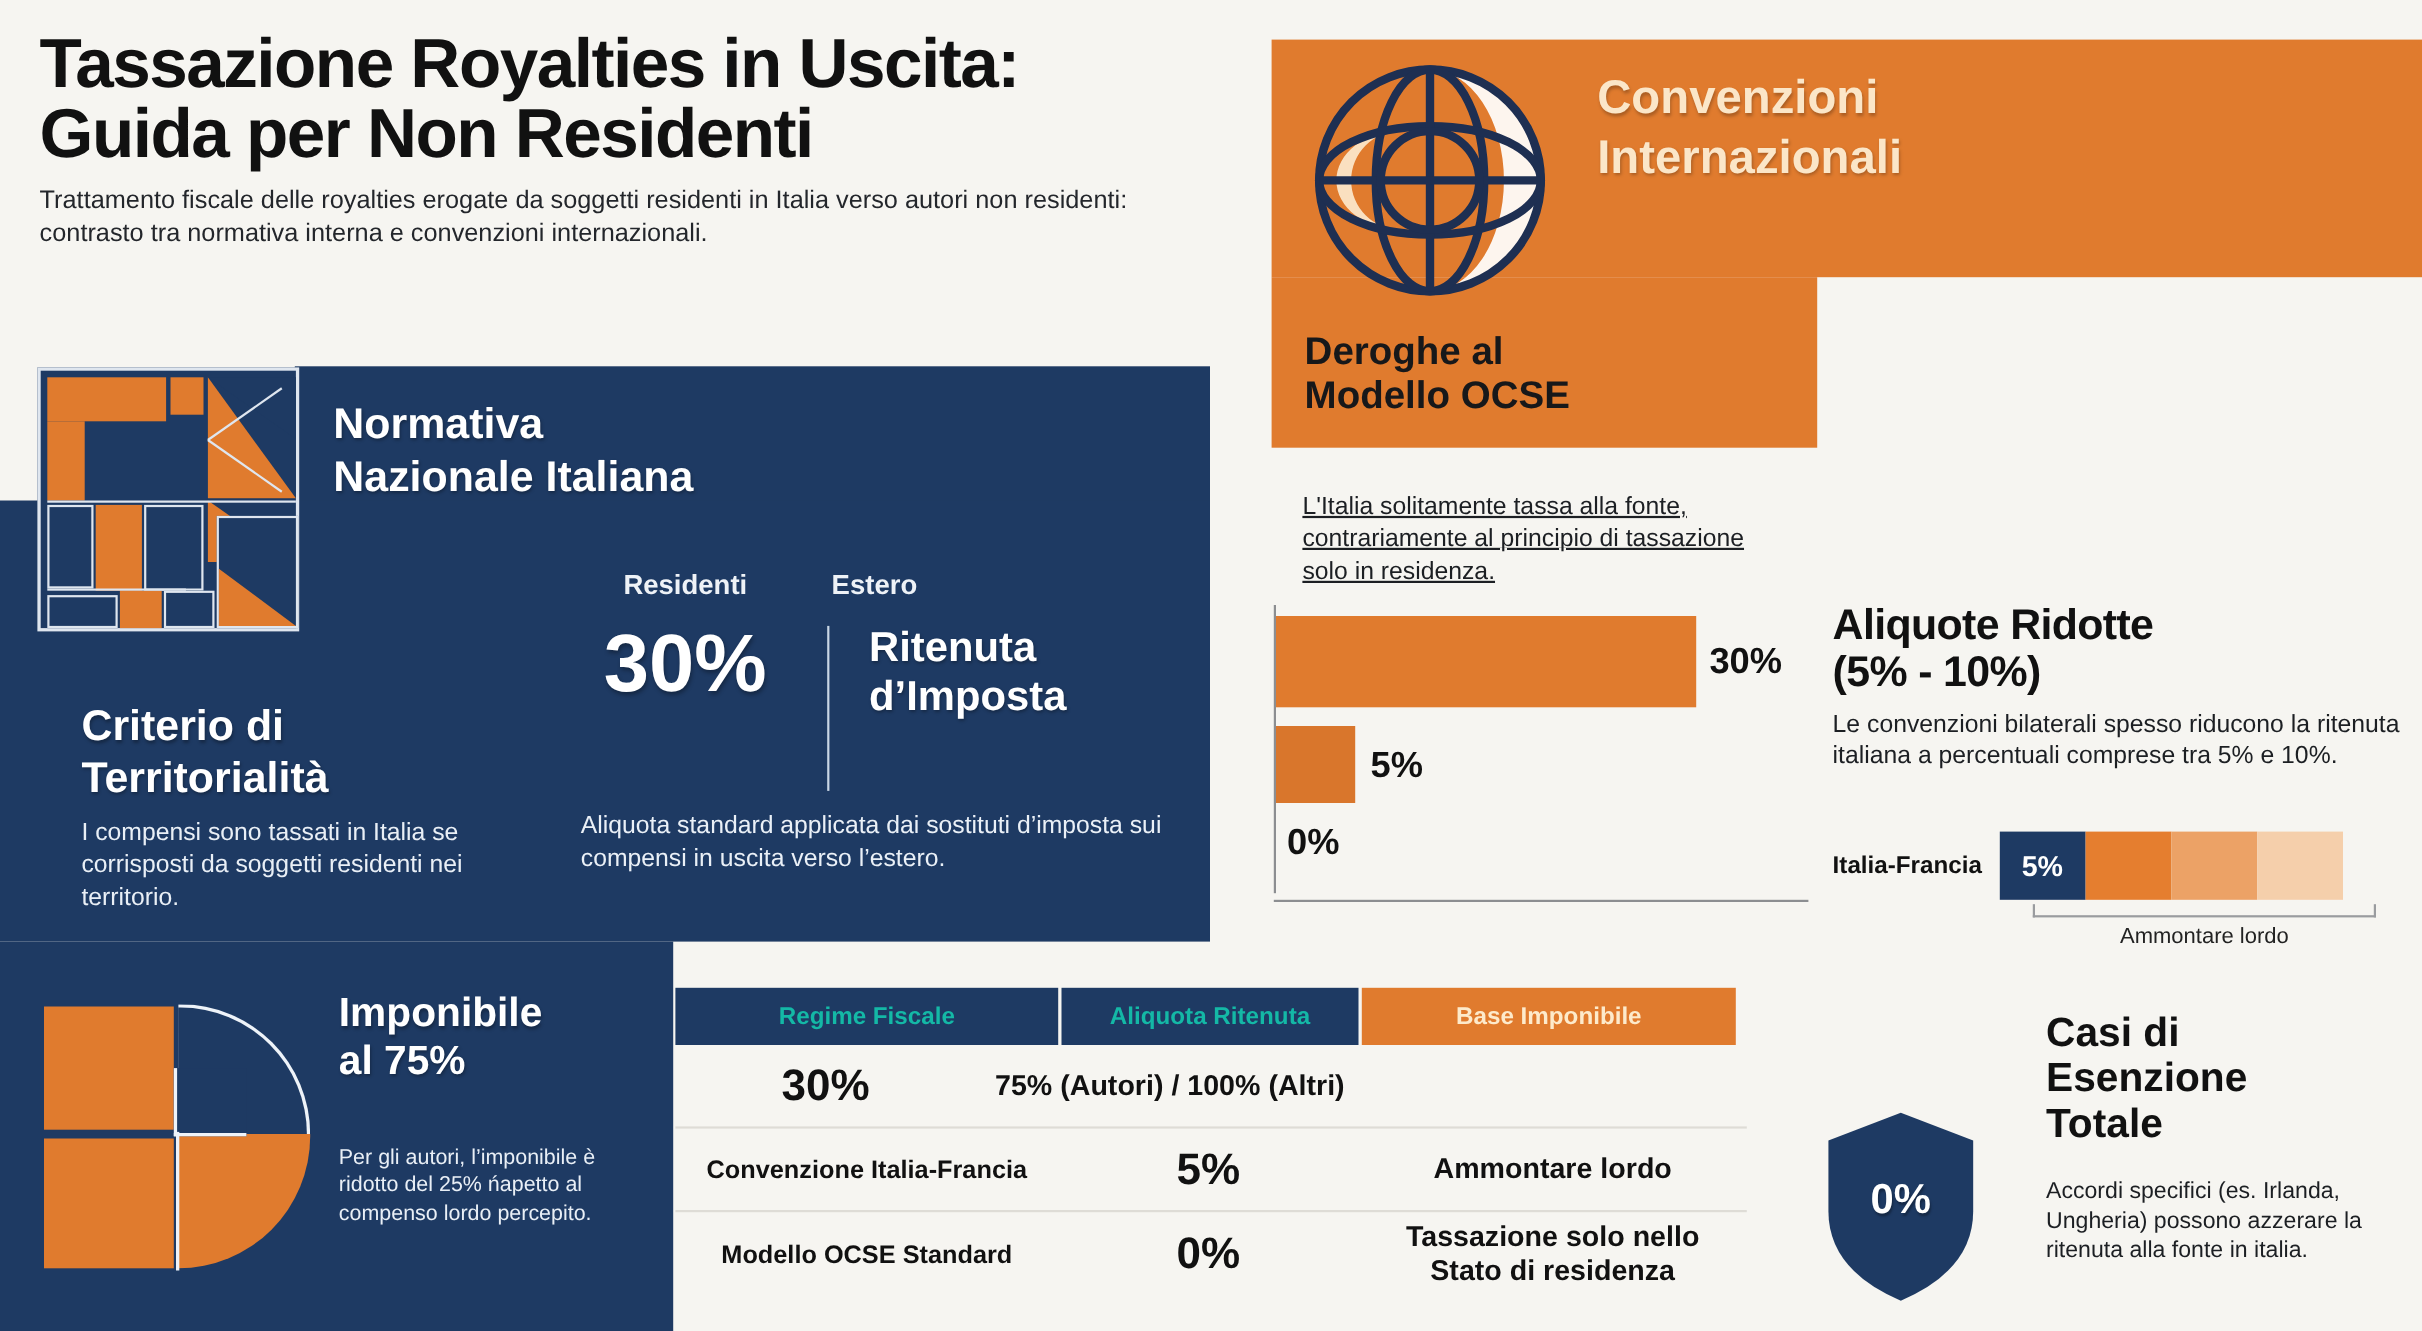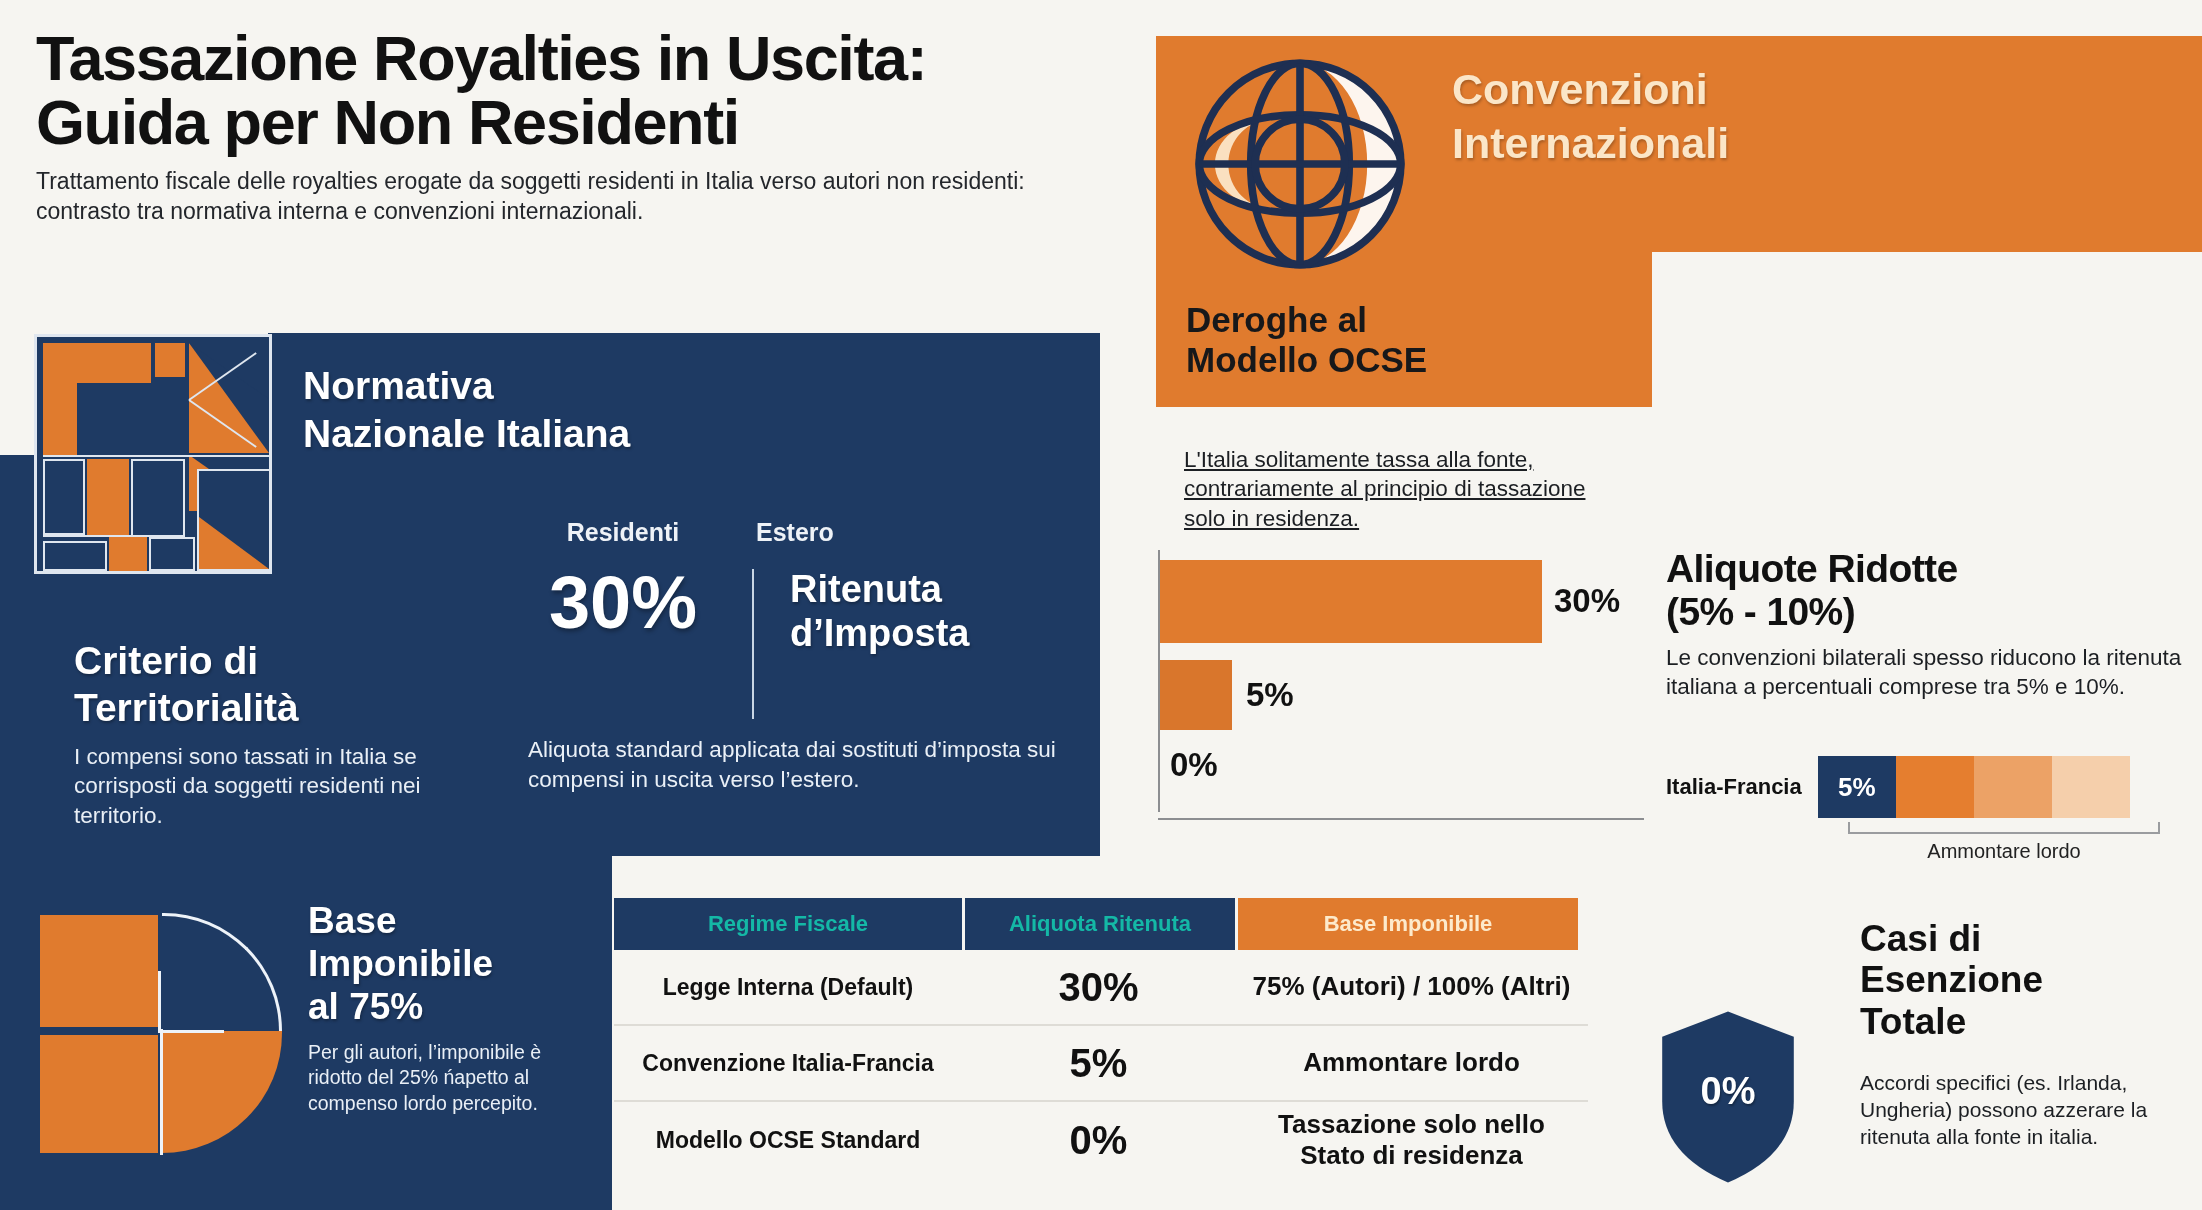--- a/index.html
+++ b/index.html
@@ -212,21 +212,20 @@
   <div class="base-icon">
     <i style="left:10px;top:10px;width:118px;height:112px;background:#e07b2e;"></i>
     <i style="left:10px;top:130px;width:118px;height:118px;background:#e07b2e;"></i>
     <i style="left:132px;top:126px;width:120px;height:122px;background:#e07b2e;border-top-right-radius:0;border-bottom-right-radius:120px;"></i>
     <i style="left:132px;top:8px;width:120px;height:118px;border:3px solid #eef3f9;border-left:none;border-bottom:none;border-top-right-radius:120px;background:transparent;"></i>
     <i style="left:128px;top:66px;width:66px;height:62px;background:#1e3a63;"></i>
     <i style="left:128px;top:66px;width:66px;height:62px;border-left:3px solid #eef3f9;border-bottom:3px solid #eef3f9;"></i>
     <i style="left:130px;top:124px;width:3px;height:126px;background:#eef3f9;"></i>
   </div>
   <div class="base-h">
-    <div>Base</div>
     <div>Imponibile</div>
     <div>al 75%</div>
   </div>
   <div class="base-p">Per gli autori, l’imponibile è ridotto del 25% ńapetto al compenso lordo percepito.</div>
 
   <div class="org-wide"></div>
   <div class="org-narrow"></div>
 
   <div class="globe">
     <svg viewBox="0 0 100 100" width="224" height="224">
@@ -283,21 +282,20 @@
   <div class="alq-bracket"></div>
   <div class="alq-cap">Ammontare lordo</div>
 
   <div class="tbl">
     <div class="tbl-head">
       <div class="th c0">Regime Fiscale</div>
       <div class="th c1">Aliquota Ritenuta</div>
       <div class="th c2">Base Imponibile</div>
     </div>
     <div class="tr">
-      <div class="td c0">Legge Interna (Default)</div>
       <div class="td c1">30%</div>
       <div class="td c2">75% (Autori) / 100% (Altri)</div>
     </div>
     <div class="tr">
       <div class="td c0">Convenzione Italia-Francia</div>
       <div class="td c1">5%</div>
       <div class="td c2">Ammontare lordo</div>
     </div>
     <div class="tr">
       <div class="td c0">Modello OCSE Standard</div>

